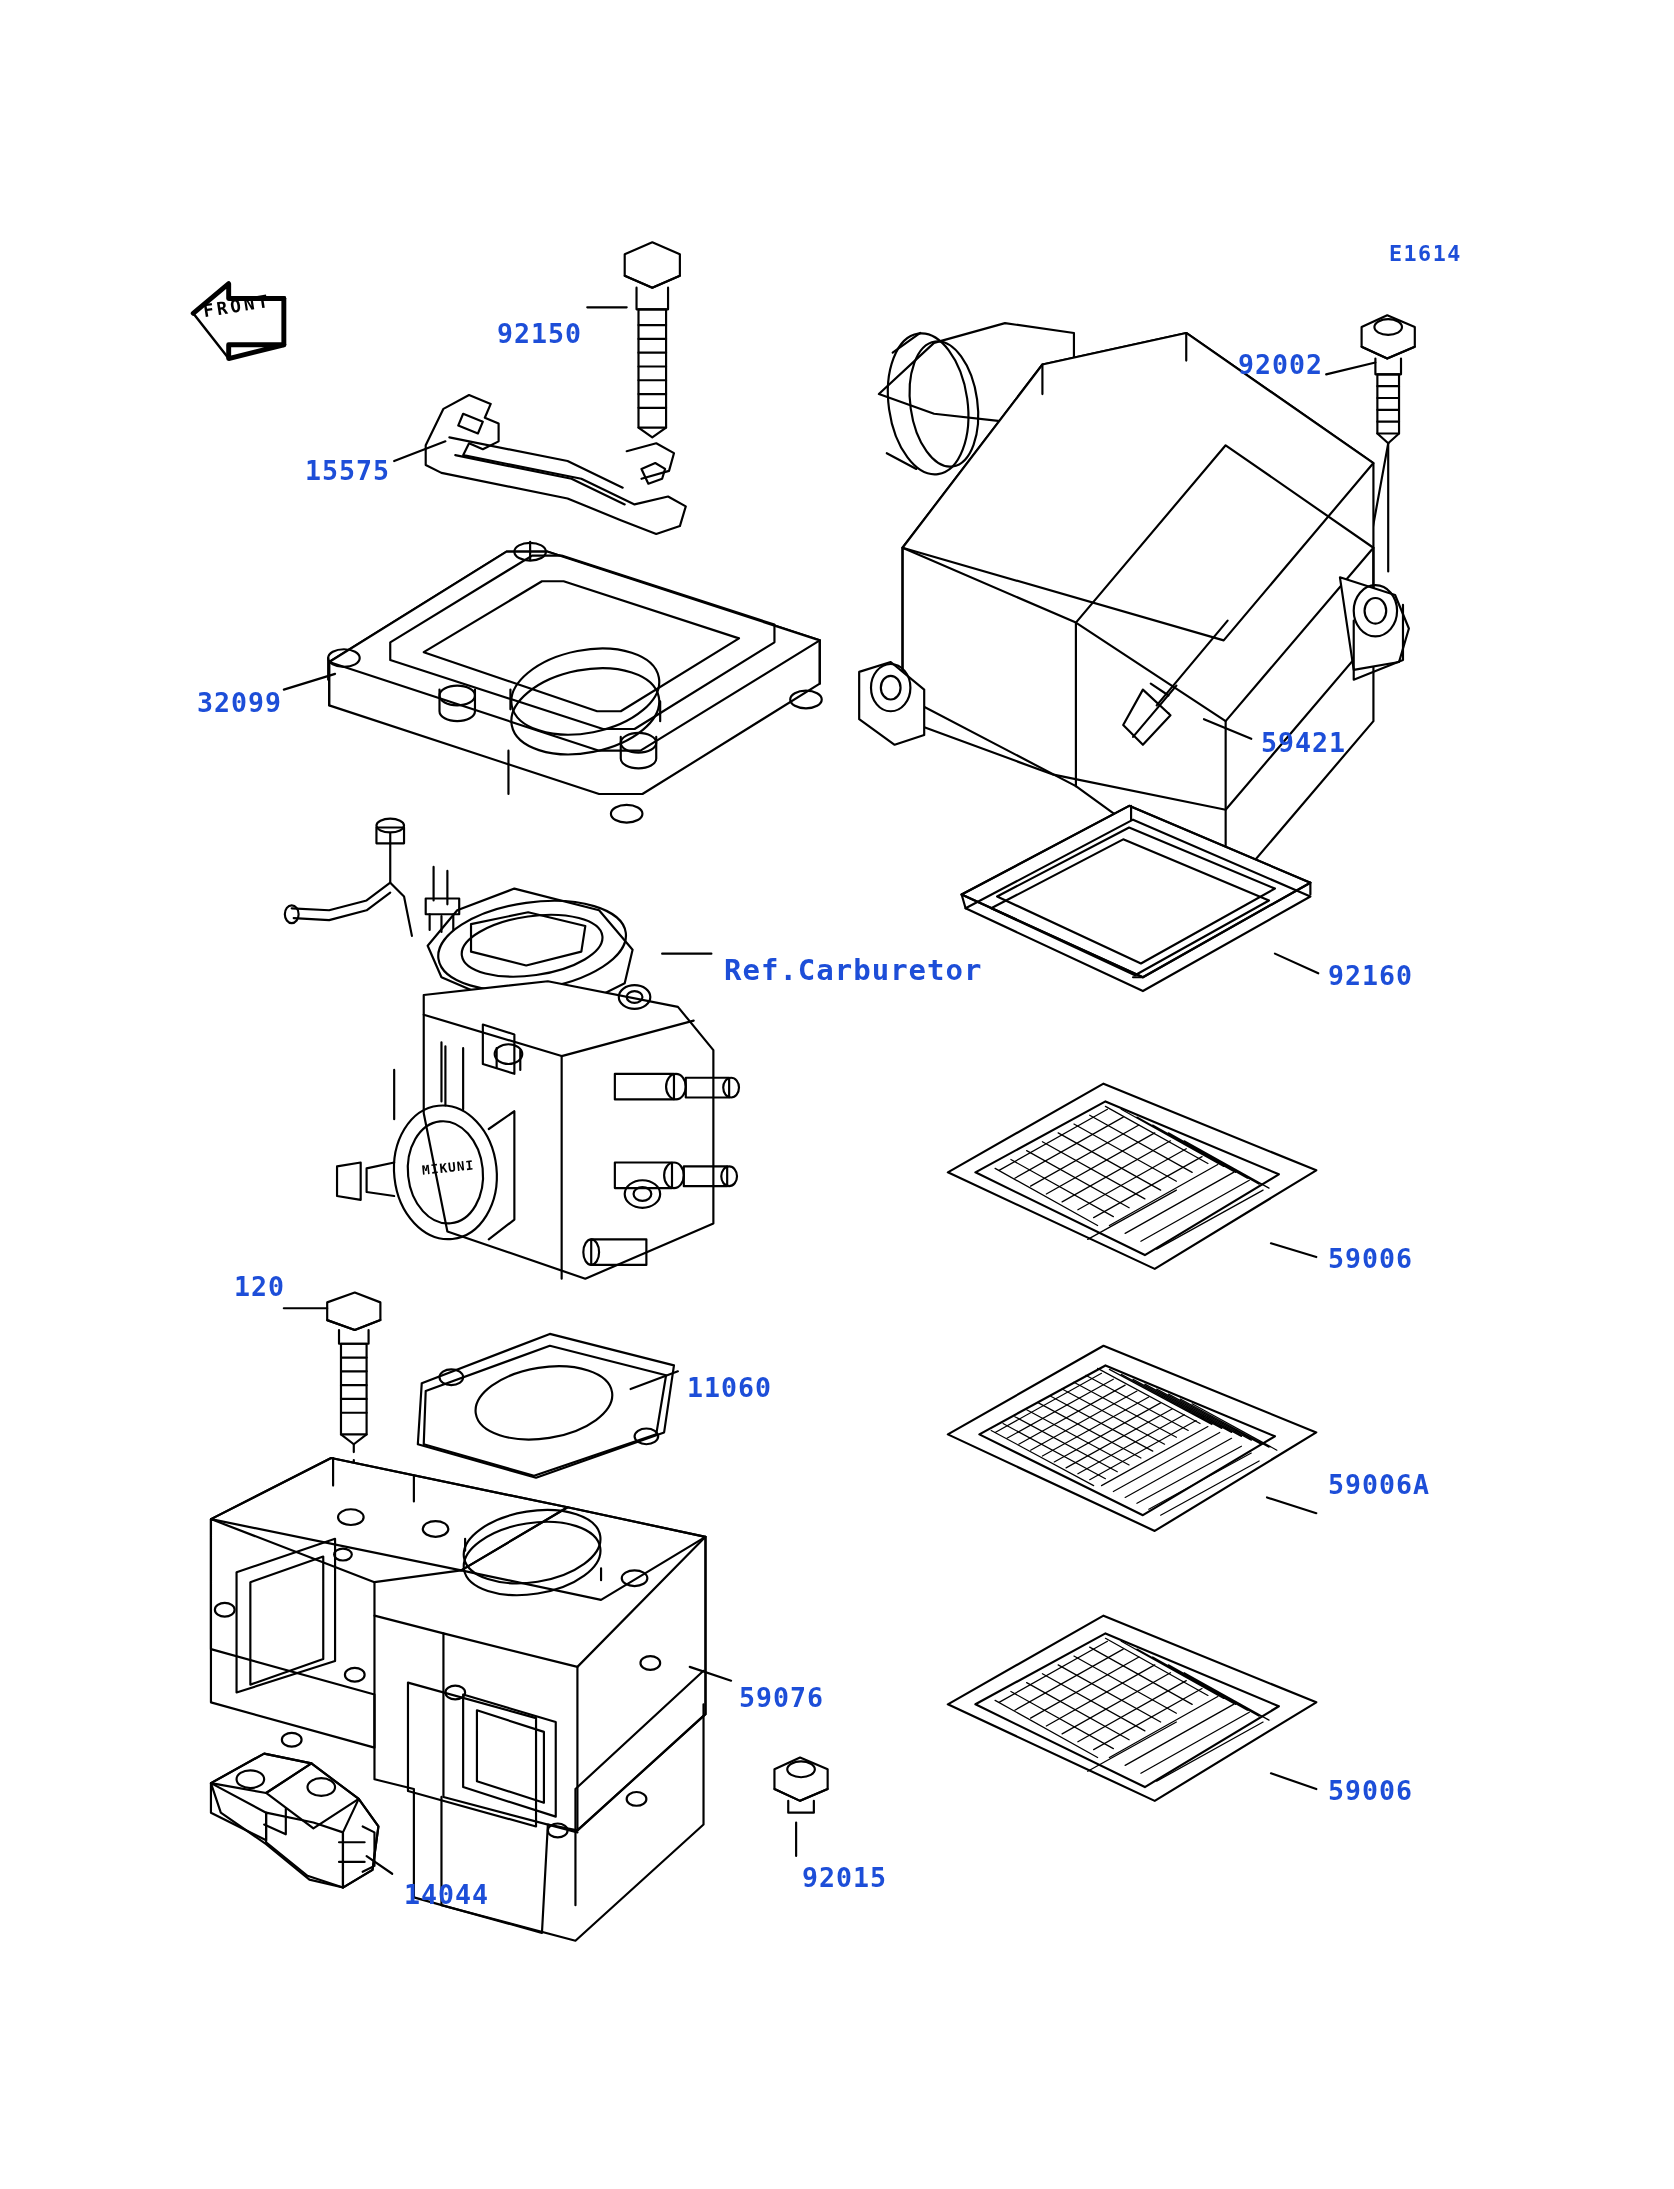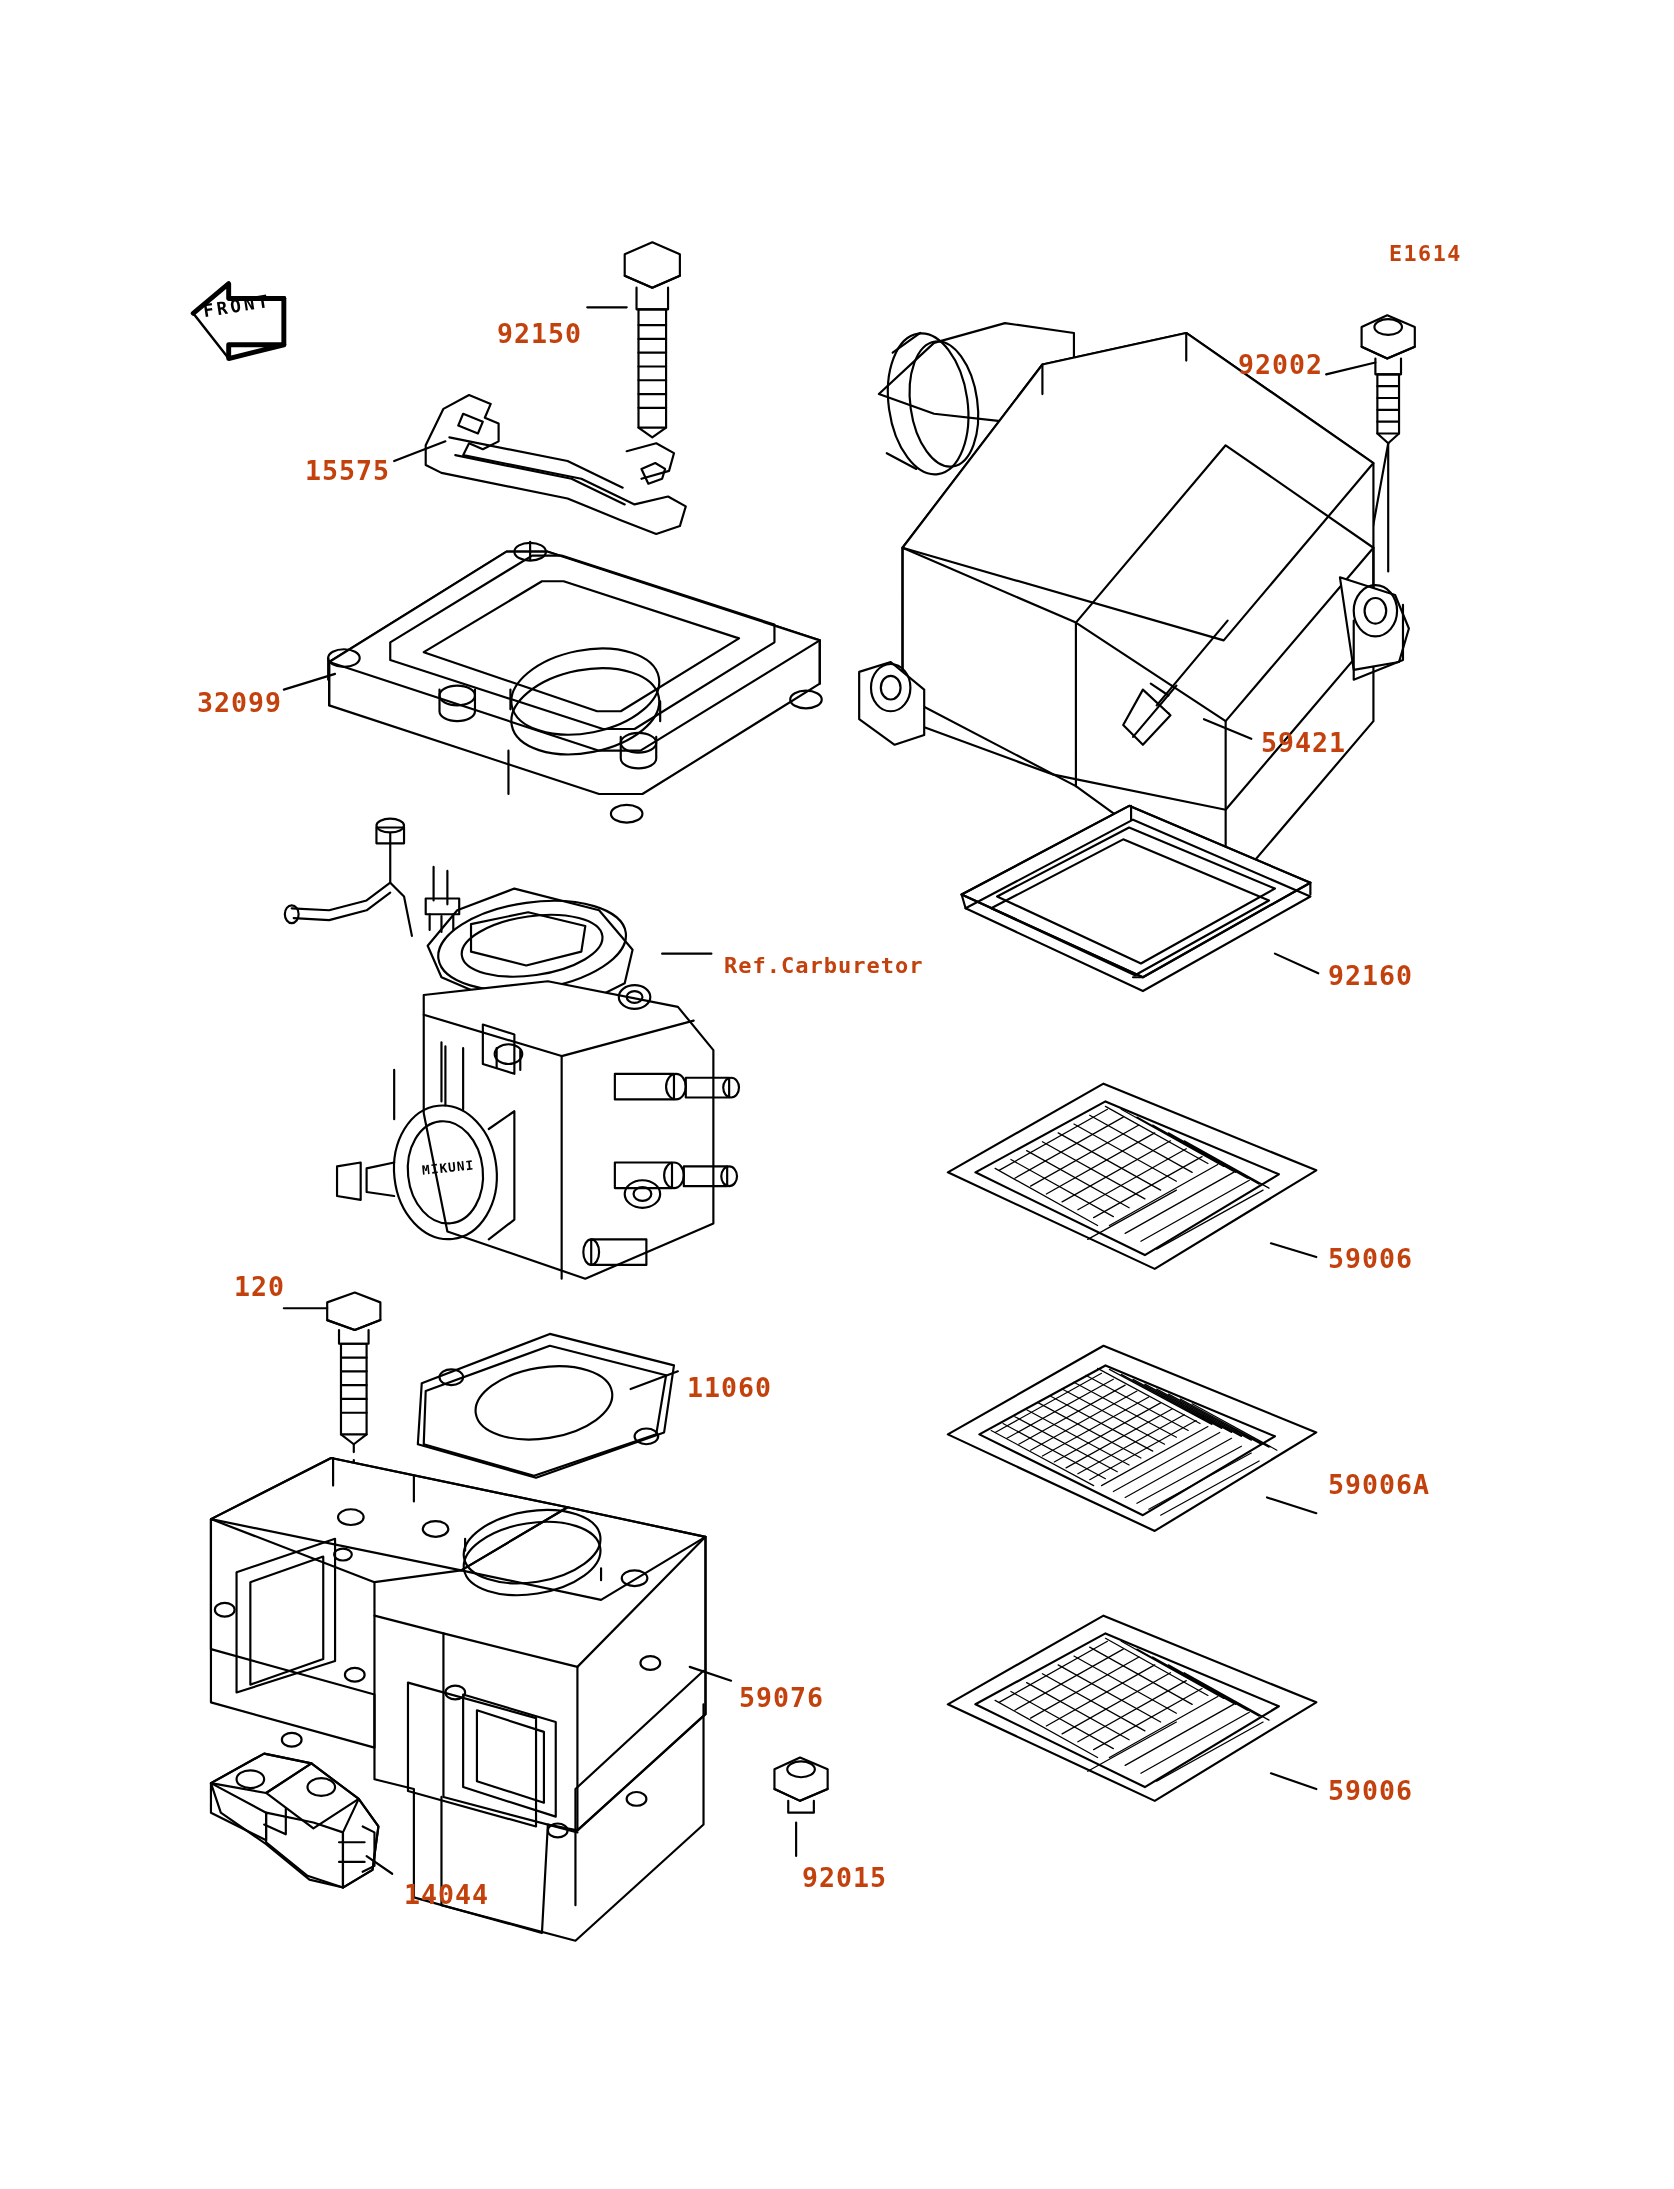--- a/index.html
+++ b/index.html
@@ -18,30 +18,30 @@
     background: #ffffff;
     overflow: hidden;
   }
   .label {
     position: absolute;
     font-family: "DejaVu Sans Mono", monospace;
     font-weight: bold;
     font-size: 26.6px;
     letter-spacing: 1px;
     white-space: nowrap;
-    color: #c2410c;
+    color: #1d4ed8;
   }
   .label.small {
     font-size: 21.7px;
     font-weight: bold;
     letter-spacing: 1.5px;
   }
   .label.ref {
     font-weight: bold;
-    font-size: 22px;
+    font-size: 29px;
   }
   svg.art {
     position: absolute;
     top: 0;
     left: 0;
     width: 1675px;
     height: 2190px;
     pointer-events: none;
   }
   .front-text {

